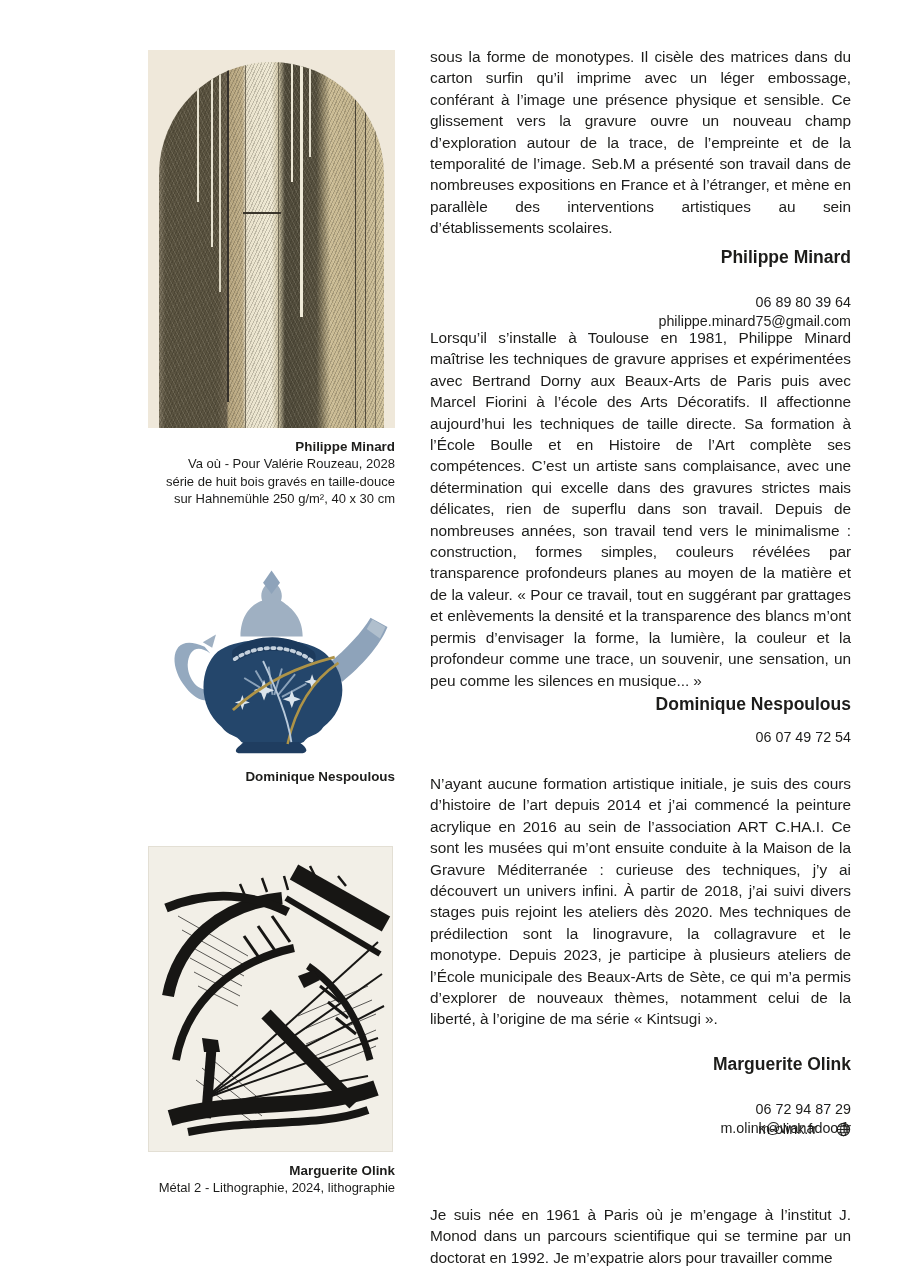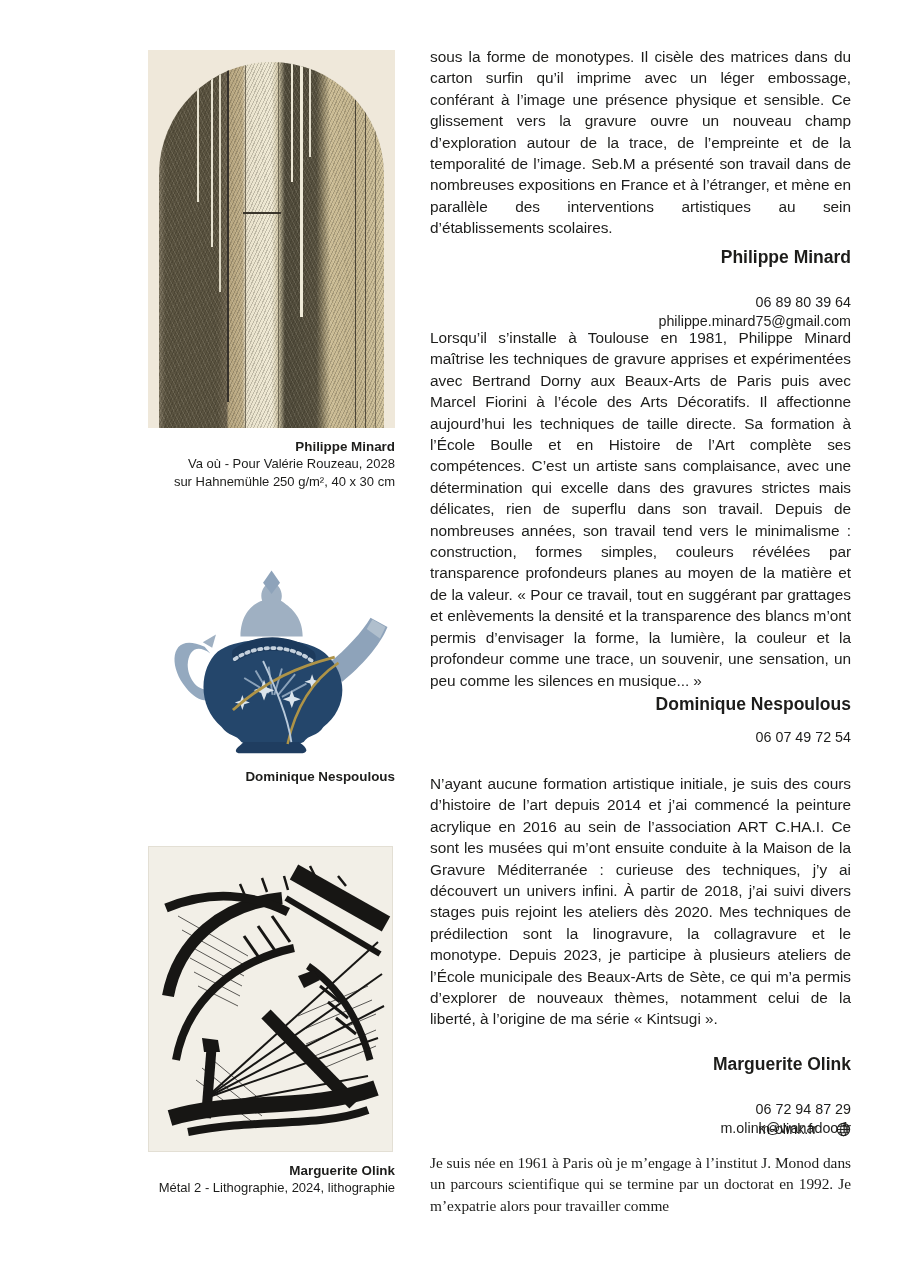--- a/index.html
+++ b/index.html
@@ -79,20 +79,21 @@
     <div class="needle" style="left:150px;height:95px;width:2px;background:#e6e1cf"></div>
     <div class="needle" style="left:196px;height:366px;width:1px;background:#4a4436"></div>
     <div class="needle" style="left:206px;height:366px;width:1px;background:#554e3e"></div>
     <div class="needle" style="left:216px;height:366px;width:1px;background:rgba(60,54,42,0.5)"></div>
   </div>
 </div>
 
 <div class="caption" style="top:438px;left:98px;width:297px;">
   <div class="cap-artist">Philippe Minard</div>
   <div>Va où - Pour Valérie Rouzeau, 2028</div>
+  <div>série de huit bois gravés en taille-douce</div>
   <div>sur Hahnemühle 250 g/m², 40 x 30 cm</div>
 </div>
 
 <div class="art2">
   <svg viewBox="0 0 260 200">
 
     <path d="M58,85 C22,68 18,104 38,128 C46,139 58,144 64,141 L60,130 C50,131 40,118 40,104 C41,88 50,82 64,92 Z" fill="#94a9bf"></path>
     <path d="M56,80 L70,72 L66,86 Z" fill="#9fb0c2"></path>
 
     <path d="M190,102 C208,88 226,68 234,54 L252,64 C244,84 224,106 204,122 Z" fill="#8ea3ba"></path>
@@ -205,13 +206,13 @@
 <div class="website-row" style="top:1121px;">
   <span>m-olink.fr</span>
   <svg class="globe" viewBox="0 0 16 16">
     <g fill="none" stroke="#1d1d1b" stroke-width="1.1">
       <circle cx="8" cy="8" r="6.6"></circle>
       <ellipse cx="8" cy="8" rx="3" ry="6.6"></ellipse>
       <path d="M1.4,8 h13.2 M2.3,4.5 h11.4 M2.3,11.5 h11.4"></path>
     </g>
   </svg>
 </div>
-<p class="para" style="top:1152px;margin:0;font-family:Liberation Serif, serif;">Je suis née en 1961 à Paris où je m’engage à l’institut J. Monod dans un parcours scientifique qui se termine par un doctorat en 1992. Je m’expatrie alors pour travailler comme</p>
+<p class="para" style="top:1204px;margin:0;">Je suis née en 1961 à Paris où je m’engage à l’institut J. Monod dans un parcours scientifique qui se termine par un doctorat en 1992. Je m’expatrie alors pour travailler comme</p>
 
 </body></html>

